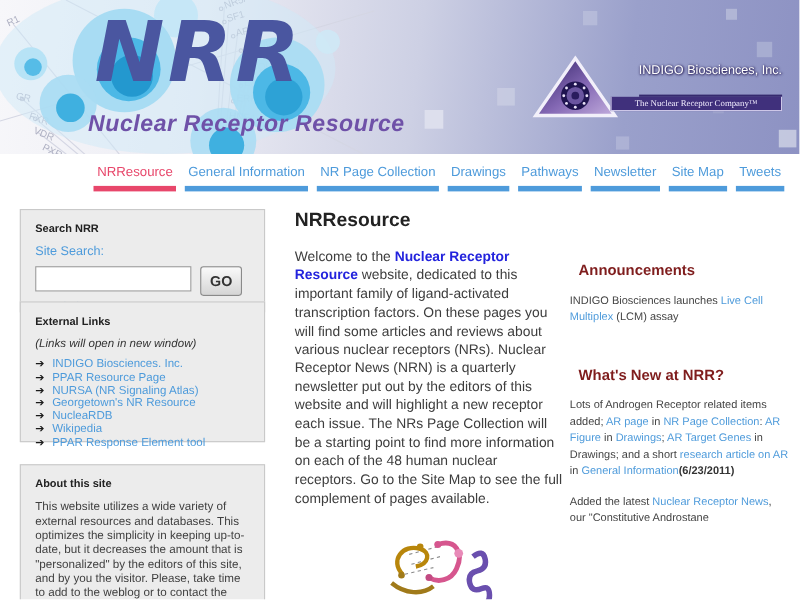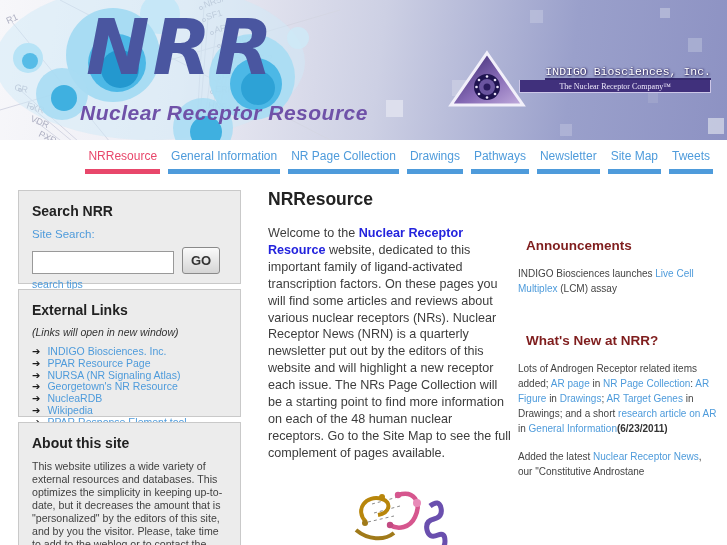--- a/index.html
+++ b/index.html
@@ -11,43 +11,43 @@
   .banner { position:absolute; left:0; top:0; width:727px; height:140px;
     background:linear-gradient(97deg,#f7f7fa 0%,#ededf4 25%,#cdd0e4 52%,#9aa0cb 78%,#8d92c3 100%); overflow:hidden; }
   .banner svg.bg { position:absolute; left:0; top:0; }
   .brand-nrr { position:absolute; left:86px; top:10px; font-size:76px; line-height:1;
     font-weight:bold; font-style:italic; letter-spacing:3px; color:#4a56a0;
     font-family:"DejaVu Sans",sans-serif; }
   .brand-sub { position:absolute; left:80px; top:101px; font-size:21px; font-weight:bold;
     font-style:italic; color:#6f51a8; letter-spacing:0.5px; }
   .indigo { position:absolute; right:16px; top:50px; display:flex; align-items:center; }
   .indigo-tri { margin-right:-8px; flex:none; }
-  .indigo-name { font-family:Liberation Mono, monospace; font-size:11.5px; color:#fff;
+  .indigo-name { font-family:Liberation Sans, sans-serif; font-size:11.5px; color:#fff;
     white-space:nowrap; text-shadow:0 1px 2px #241a55, 1px 0 2px #241a55;
-    border-bottom:2px solid #352a6e; padding-bottom:0;margin-left:26px; }
+    border-bottom:2px solid #352a6e; padding-bottom:16px;margin-left:26px; }
   .indigo-tag { background:#40307c; color:#efeafd; font-family:"Liberation Serif","DejaVu Serif",serif;
     font-size:8px; text-align:center; padding:1.5px 4px; border:1px solid #cdc7e8; border-top:none;
     white-space:nowrap; }
 
   
   .nav { position:absolute; top:140px; left:0; right:14px; height:40px; display:flex;
     justify-content:flex-end; gap:8px; padding-top:9px; align-items:flex-start; background:transparent; }
   .nav a { font-size:12px; text-decoration:none; color:#4e9bdb; padding:0 3px 6px;
     border-bottom:5px solid #4e9bdb; white-space:nowrap; }
   .nav a.active { color:#e8476b; border-bottom-color:#e8476b; }
 
   
   .box { position:absolute; left:18px; width:223px; background:#ececec; border:1px solid #c9c9c9;
     padding:12px 13px; }
-  .box h3 { margin:0; font-size:14px; color:#222; }
+  .box h3 { margin:0; font-size:10px; color:#222; }
   #box-search { top:190px; height:94px; }
-  #box-links  { top:289px; height:128px; }
+  #box-links  { top:274px; height:128px; }
   #box-about  { top:422px; height:130px; }
   .site-search { display:inline-block; margin-top:9px; font-size:11.5px; color:#4e9bdb; text-decoration:none; }
-  .search-row { margin-top:5px; display:flex; gap:8px; align-items:flex-end; }
+  .search-row { margin-top:5px; display:flex; gap:8px; align-items:flex-start; }
   .search-row input { width:142px; height:23px; border:1px solid #999; background:#fff; font-size:12px; padding:0 4px; }
   .go-btn { height:27px; padding:0 8px; font-size:13px; font-weight:bold; color:#333;
     background:linear-gradient(#fafafa,#d5d5d5); border:1px solid #8a8a8a; border-radius:3px; cursor:pointer; }
   .tips { font-size:10.5px; color:#4e9bdb; text-decoration:none; }
   .note { margin:8px 0; font-size:10.5px; color:#333;font-style:italic; }
   .ext-list { list-style:none; margin:0; padding:0; }
   .ext-list li { display:flex; gap:7px; font-size:10.5px; line-height:11.8px; align-items:baseline; }
   .ext-list .arrow { color:#1a1a1a; font-size:10px; flex:none; }
   .ext-list a { color:#4e9bdb; text-decoration:none; }
   .about-text { margin:9px 0 0; font-size:10.6px; line-height:13px; color:#3f3f3f; }

